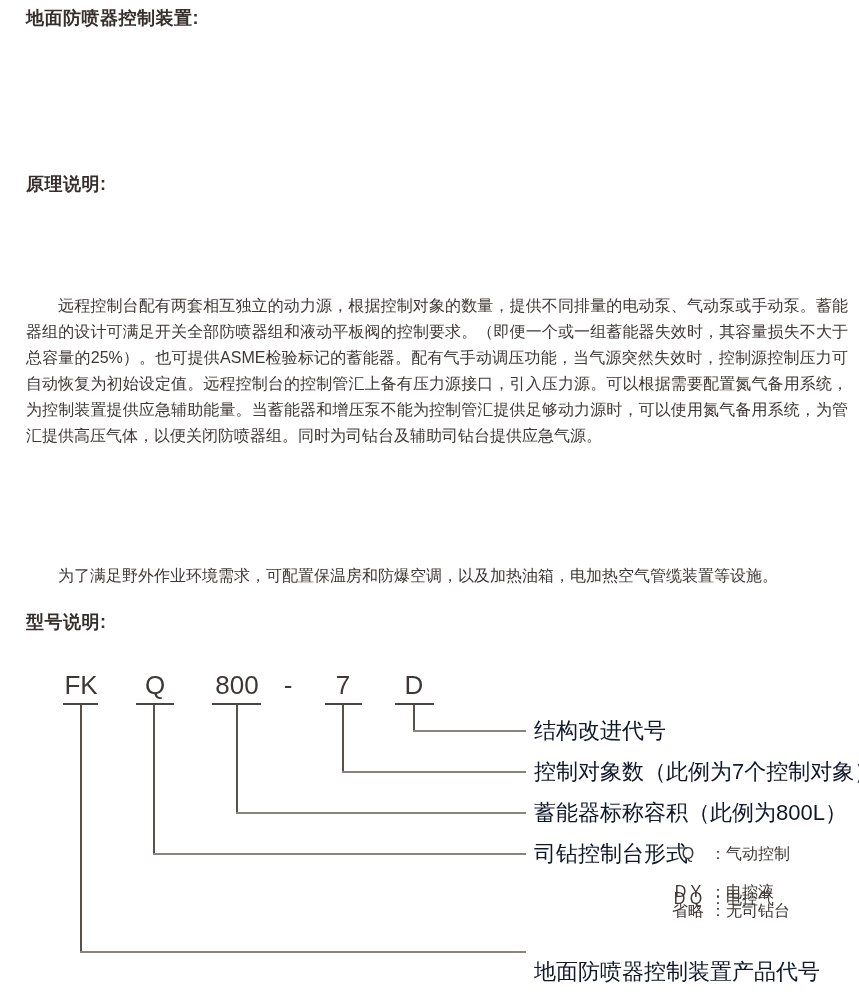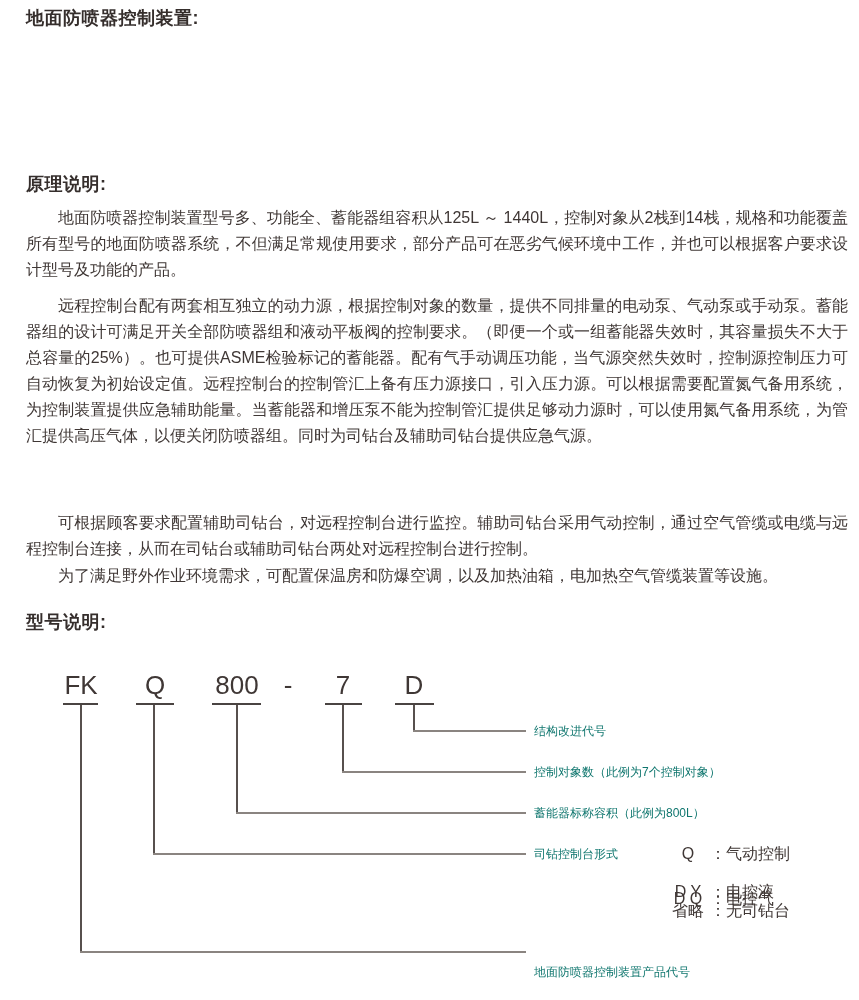--- a/index.html
+++ b/index.html
@@ -49,23 +49,23 @@
     background: #57504d;
   }
   .hline {
     position: absolute;
     height: 2px;
     background: #8a8480;
   }
   .dlabel {
     position: absolute;
     left: 528px;
-    font-size: 12px;
+    font-size: 22px;
     line-height: 18px;
-    color: #0f766e;
+    color: #0f172a;
     white-space: nowrap;
   }
   .opt-row {
     position: absolute;
     left: 660px;
     font-size: 16px;
     line-height: 18px;
     color: #3f3735;
     white-space: nowrap;
   }
@@ -76,23 +76,21 @@
   }
 </style>
 </head>
 <body>
 
 <div class="abs" style="left:6px;top:0;width:859px;height:1000px;">
 
   <div class="heading" style="top:6px;">地面防喷器控制装置:</div>
 
   <div class="heading" style="top:172px;">原理说明:</div>
-  <div class="para" style="top:205px;">地面防喷器控制装置型号多、功能全、蓄能器组容积从125L ～ 1440L，控制对象从2栈到14栈，规格和功能覆盖所有型号的地面防喷器系统，不但满足常规使用要求，部分产品可在恶劣气候环境中工作，并也可以根据客户要求设计型号及功能的产品。</div>
   <div class="para" style="top:293px;">远程控制台配有两套相互独立的动力源，根据控制对象的数量，提供不同排量的电动泵、气动泵或手动泵。蓄能器组的设计可满足开关全部防喷器组和液动平板阀的控制要求。（即便一个或一组蓄能器失效时，其容量损失不大于总容量的25%）。也可提供ASME检验标记的蓄能器。配有气手动调压功能，当气源突然失效时，控制源控制压力可自动恢复为初始设定值。远程控制台的控制管汇上备有压力源接口，引入压力源。可以根据需要配置氮气备用系统，为控制装置提供应急辅助能量。当蓄能器和增压泵不能为控制管汇提供足够动力源时，可以使用氮气备用系统，为管汇提供高压气体，以便关闭防喷器组。同时为司钻台及辅助司钻台提供应急气源。</div>
-  <div class="para" style="top:510px;">可根据顾客要求配置辅助司钻台，对远程控制台进行监控。辅助司钻台采用气动控制，通过空气管缆或电缆与远程控制台连接，从而在司钻台或辅助司钻台两处对远程控制台进行控制。</div>
   <div class="para" style="top:563px;">为了满足野外作业环境需求，可配置保温房和防爆空调，以及加热油箱，电加热空气管缆装置等设施。</div>
 
   <div class="heading" style="top:610px;">型号说明:</div>
 
   <div>
 
     <div class="code-part" style="left:75px;top:670px;">FK</div>
     <div class="code-part" style="left:149px;top:670px;">Q</div>
     <div class="code-part" style="left:231px;top:670px;">800</div>
     <div class="code-part" style="left:282px;top:670px;">-</div>

